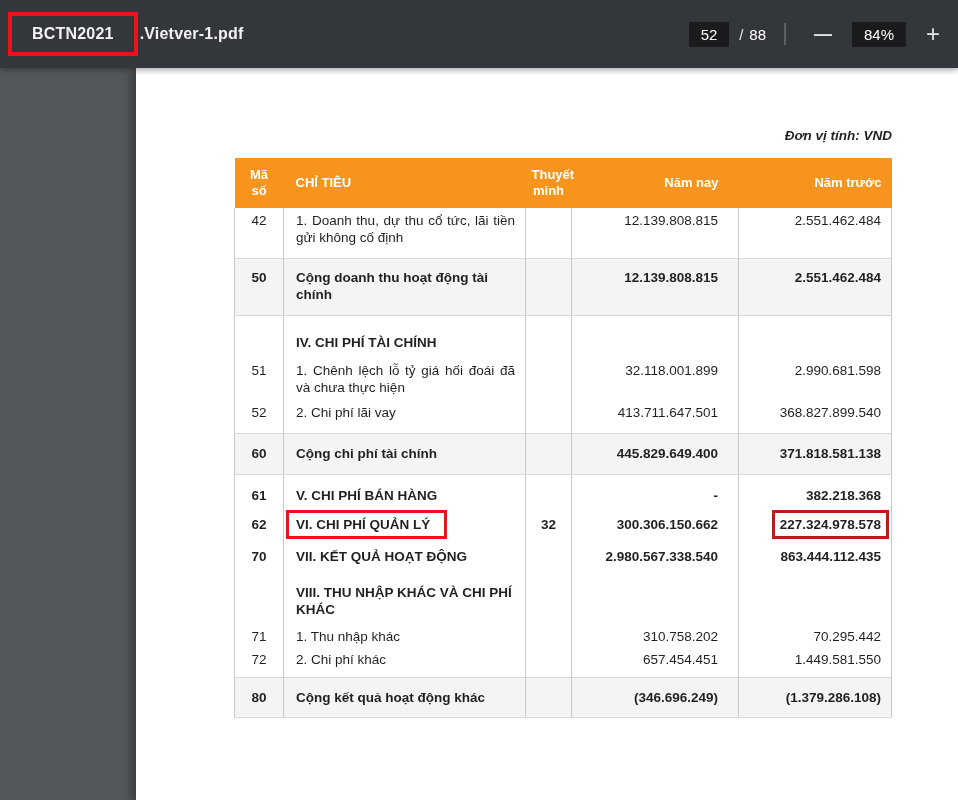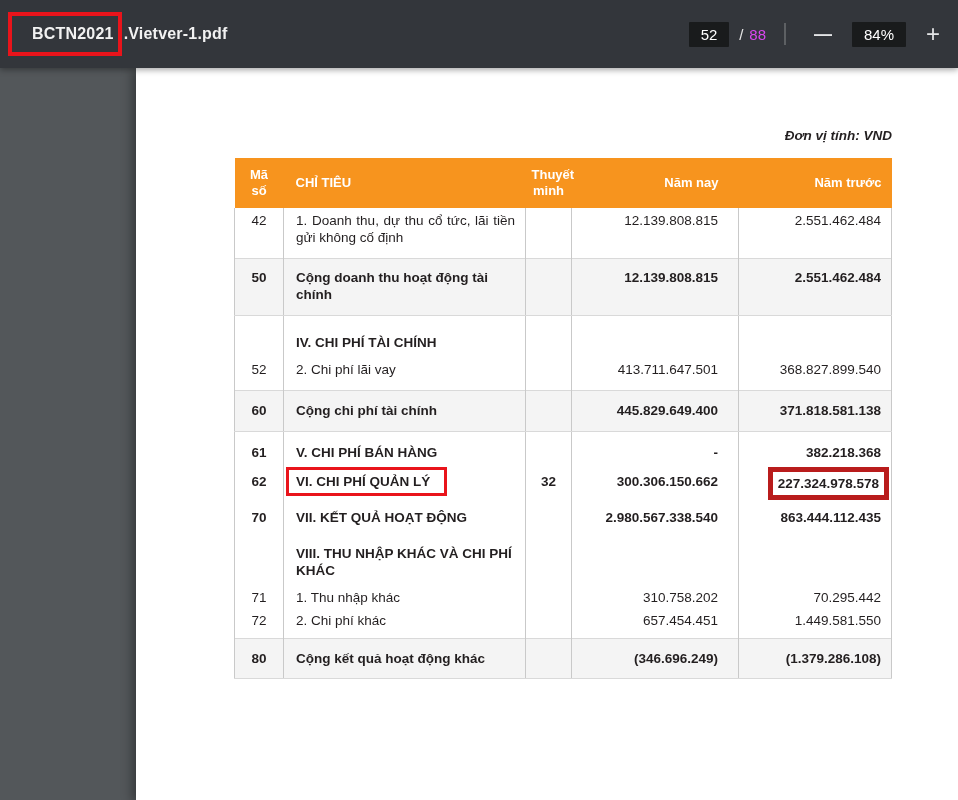--- a/index.html
+++ b/index.html
@@ -8,30 +8,30 @@
 
   
   .toolbar {
     position:absolute; top:0; left:0; width:958px; height:68px;
     background:#33363b; z-index:20; display:flex; align-items:center;
     box-shadow:0 2px 6px rgba(0,0,0,.35);
   }
   .filename { display:flex; align-items:center; margin-left:8px; color:#f2f2f2;
     font-size:16px; font-weight:bold; letter-spacing:.2px; }
   .title-red-box { display:inline-block; border:4px solid #e9141b;
-    padding:9px 4px 9px 20px; }
+    padding:9px 20px 9px 20px; }
   .filename-rest { margin-left:2px; }
   .toolbar-right { margin-left:auto; margin-right:12px; display:flex; align-items:center; }
   .page-box, .zoom-box {
     background:#191b1c; color:#fff; font-size:15px; text-align:center;
     padding:4px 0; border-radius:1px;
   }
   .page-box { width:40px; }
   .page-sep { color:#e8e8e8; font-size:15px; margin:0 6px 0 10px; }
-  .page-total { color:#d946ef; font-size:15px; margin-right:18px; }
+  .page-total { color:#ffffff; font-size:15px; margin-right:18px; }
   .divider { width:2px; height:22px; background:#5d6063; margin-right:22px; }
   .zoom-btn { color:#e4e5e6; font-size:18px; font-weight:bold; cursor:default;
     padding:0 6px; line-height:24px; }
   .zoom-box { width:54px; margin:0 14px; }
   .zoom-in { font-size:24px; font-weight:normal; }
 
   
   .viewer { position:absolute; top:68px; left:0; width:958px; height:732px; background:#53575a; }
   .pdf-page {
     position:absolute; top:0; left:136px; width:822px; height:732px;
@@ -84,21 +84,21 @@
   tr.row-62   td { padding-top:7px;  padding-bottom:7px;margin-left:22px; }
   tr.row-70   td { padding-top:8px;  padding-bottom:6px; }
   tr.row-s8   td { padding-top:13px; padding-bottom:4px; }
   tr.row-71   td { padding-top:6px;  padding-bottom:3px; }
   tr.row-72   td { padding-top:3px;  padding-bottom:9px; }
   tr.row-80   td { padding-top:11px; padding-bottom:11px; }
 
   
   .red-box-label { display:inline-block; border:3px solid #e9141b;
     padding:3px 14px 3px 7px; margin:-6px 0 -6px -10px; }
-  .red-box-num { display:inline-block; border:5px solid #b91c1c;
+  .red-box-num { display:inline-block; border:3px solid #b91c1c;
     padding:3px 5px; margin:-6px -8px -6px 0; }
 </style>
 </head>
 <body>
 
 <div class="toolbar">
   <div class="filename">
     <span class="title-red-box">
       <span>BCTN2021</span>
     </span>
@@ -147,20 +147,27 @@
             <td class="c-nn">12.139.808.815</td>
             <td class="c-nt">2.551.462.484</td>
           </tr>
           <tr class="r-bold row-s4">
             <td class="c-ma"></td>
             <td class="c-ct">IV. CHI PHÍ TÀI CHÍNH</td>
             <td class="c-tm"></td>
             <td class="c-nn"></td>
             <td class="c-nt"></td>
           </tr>
+          <tr class="row-51">
+            <td class="c-ma">51</td>
+            <td class="c-ct justify">1. Chênh lệch lỗ tỷ giá hối đoái đã và chưa thực hiện</td>
+            <td class="c-tm"></td>
+            <td class="c-nn">32.118.001.899</td>
+            <td class="c-nt">2.990.681.598</td>
+          </tr>
           <tr class="row-52">
             <td class="c-ma">52</td>
             <td class="c-ct">2. Chi phí lãi vay</td>
             <td class="c-tm"></td>
             <td class="c-nn">413.711.647.501</td>
             <td class="c-nt">368.827.899.540</td>
           </tr>
           <tr class="r-subtotal row-60">
             <td class="c-ma">60</td>
             <td class="c-ct">Cộng chi phí tài chính</td>

